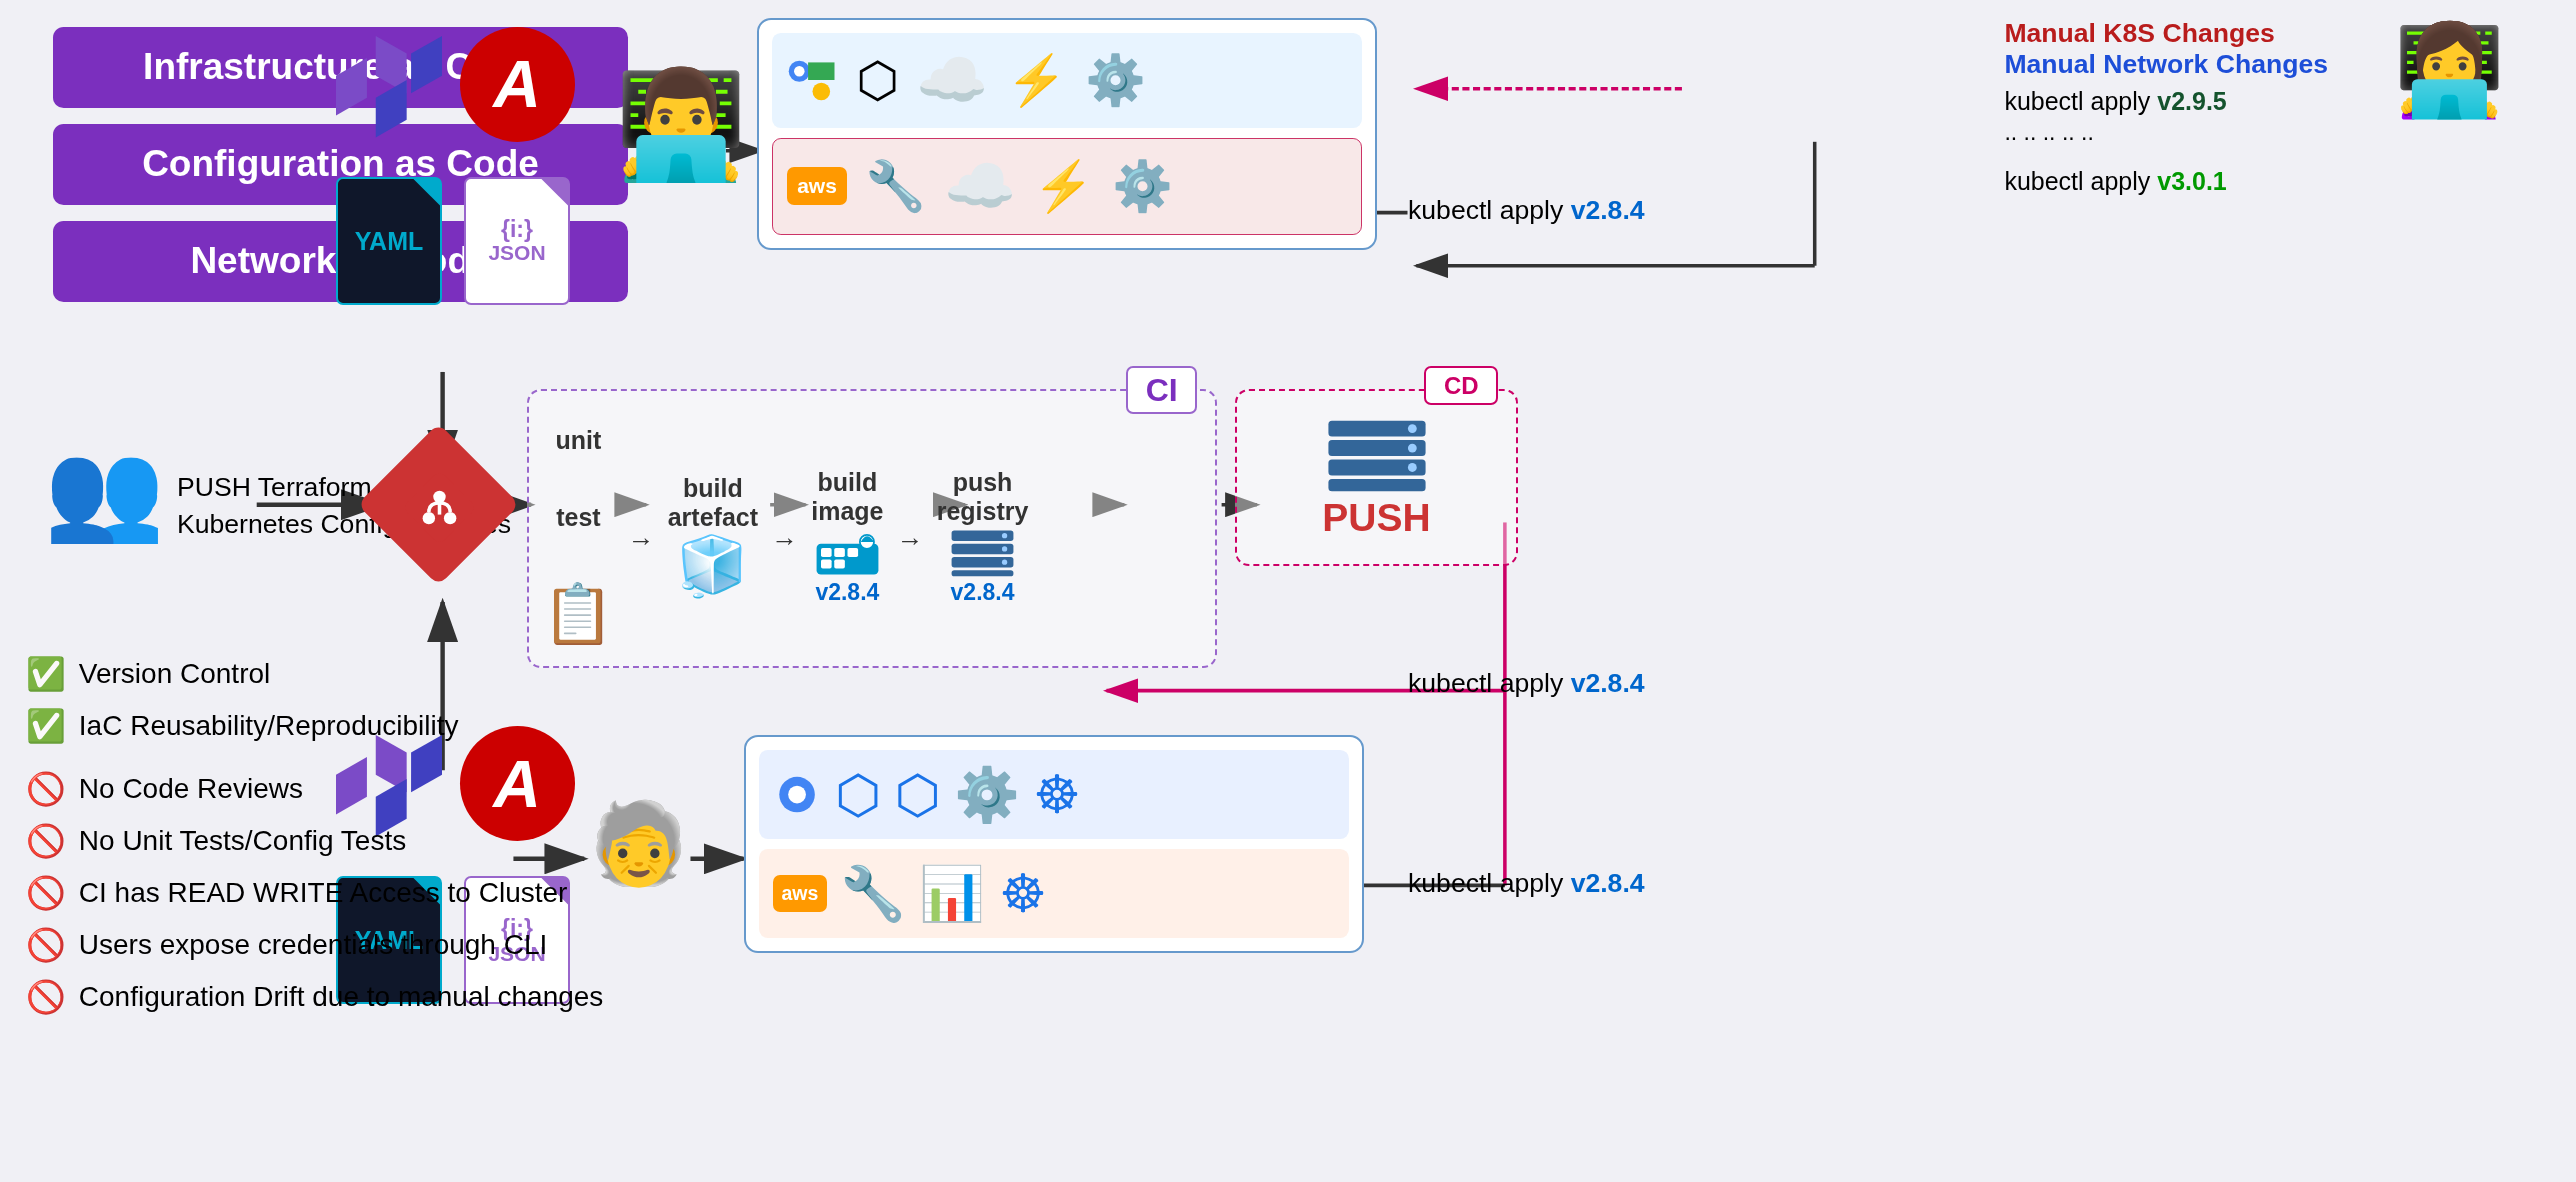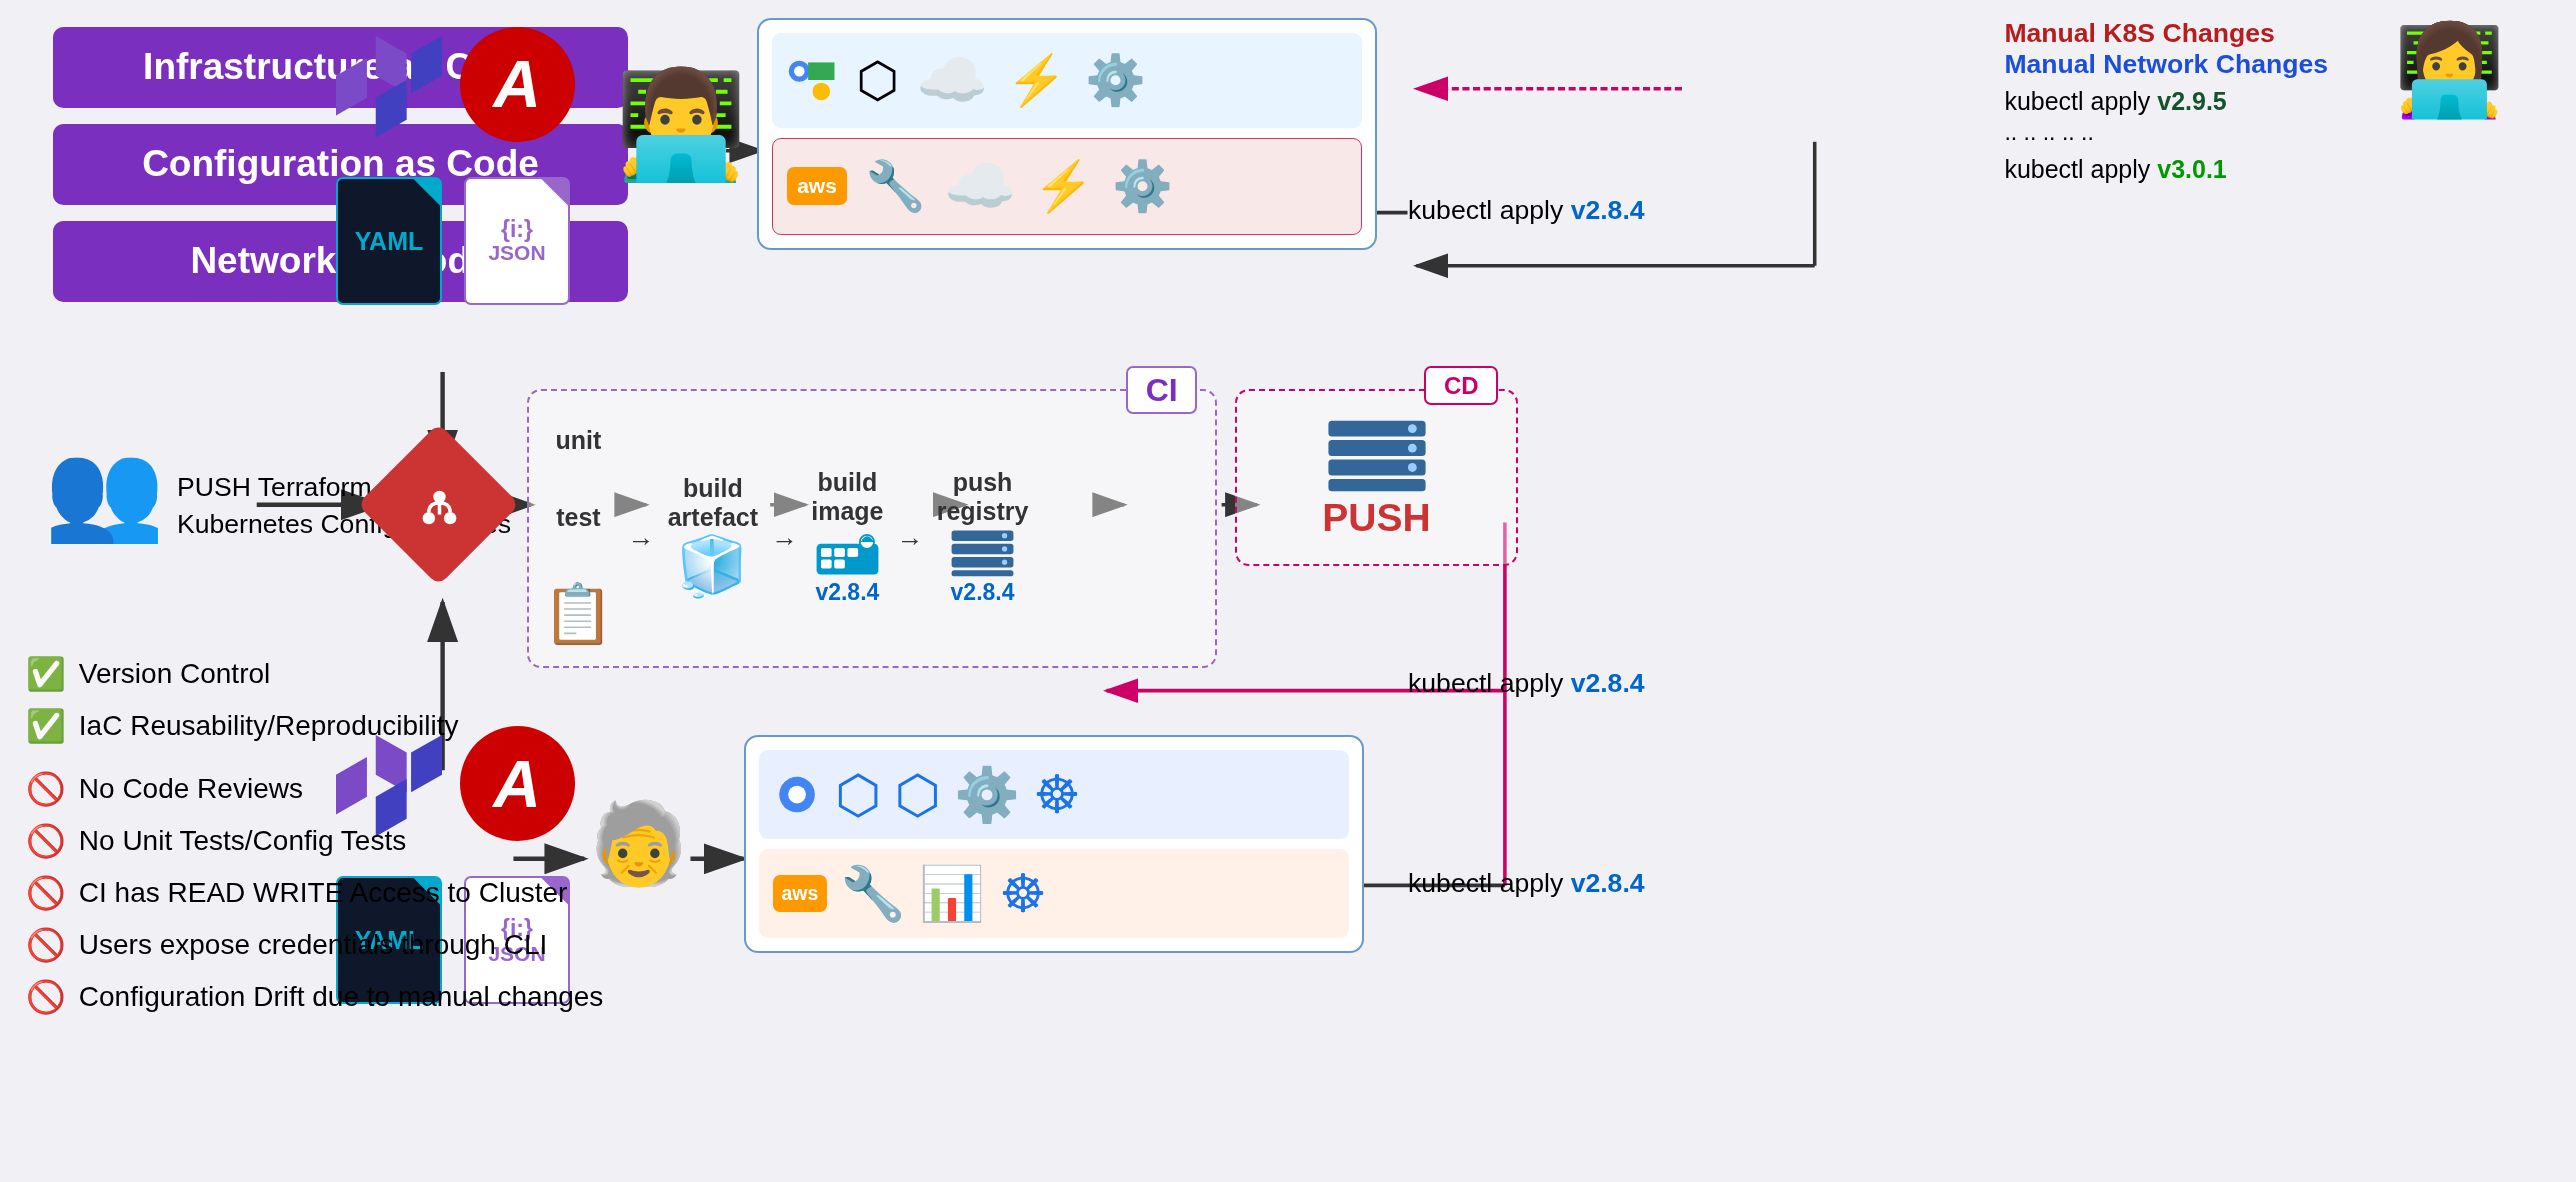--- a/index.html
+++ b/index.html
@@ -220,21 +220,21 @@
   </div>
 </div>
 
 <div style="position:absolute; right:248px; top:17.7px;">
   <div style="font-size:26.6px; font-weight:bold; color:#b91c1c;">Manual K8S Changes</div>
   <div style="font-size:26.6px; font-weight:bold; color:#1d4ed8;">Manual Network Changes</div>
   <div style="font-size:25px; margin-top:7px;">
     <span>kubectl apply </span><span style="color:#14532d; font-weight:bold;">v2.9.5</span>
   </div>
   <div style="font-size:23px; margin-top:3.5px;">.. .. .. .. ..</div>
-  <div style="font-size:25px; margin-top:9px;">
+  <div style="font-size:25px; margin-top:21px;">
     <span>kubectl apply </span><span style="color:#009900; font-weight:bold;">v3.0.1</span>
   </div>
 </div>
 
 <div style="position:absolute; right:71px; top:17.7px; font-size:89px;">👩‍💻</div>
 
 <div style="position:absolute; left:1408px; top:195px; font-size:26.6px; white-space:nowrap;">
   <span>kubectl apply </span><span style="color:#0066cc; font-weight:bold;">v2.8.4</span>
 </div>
 

